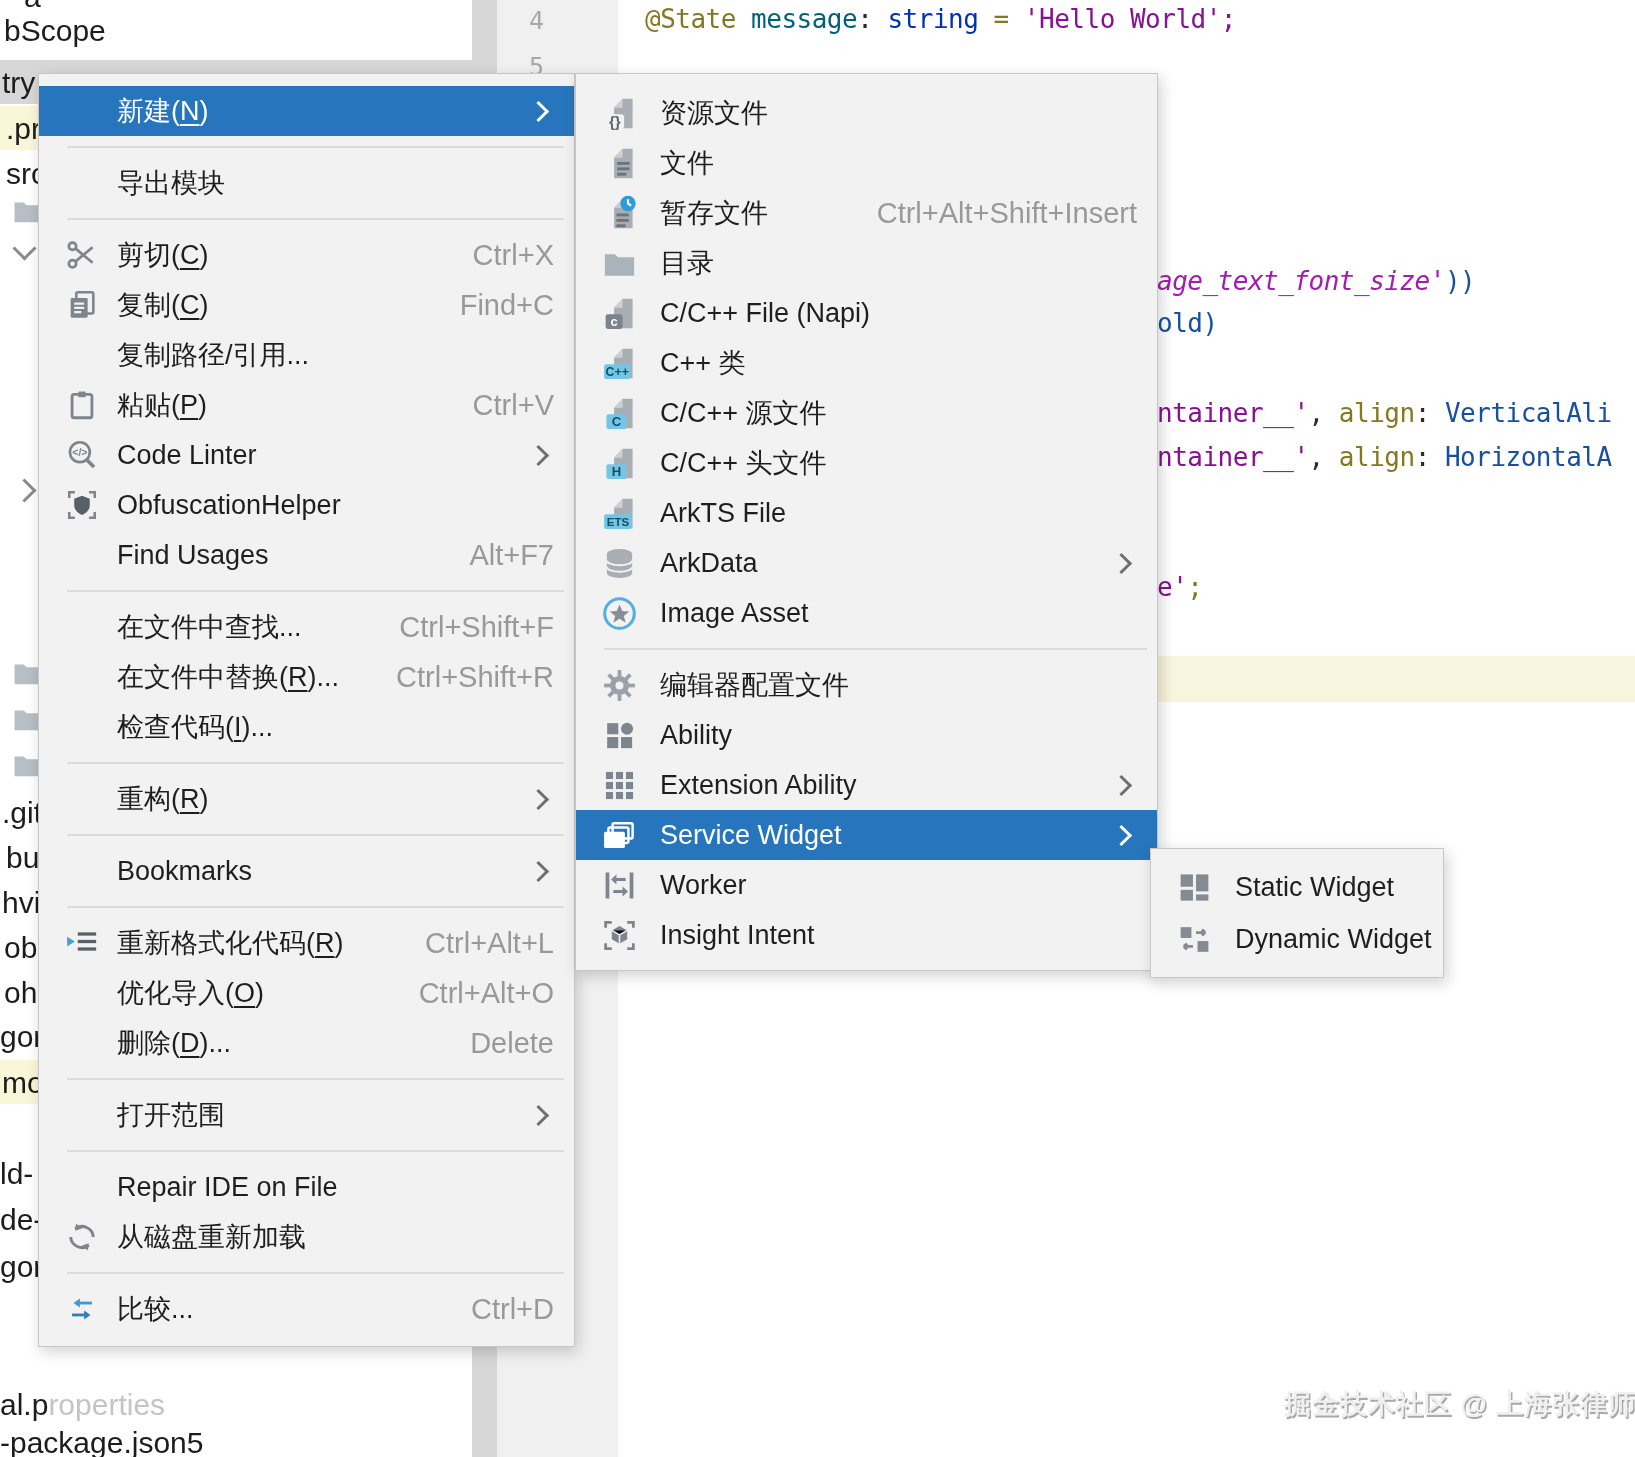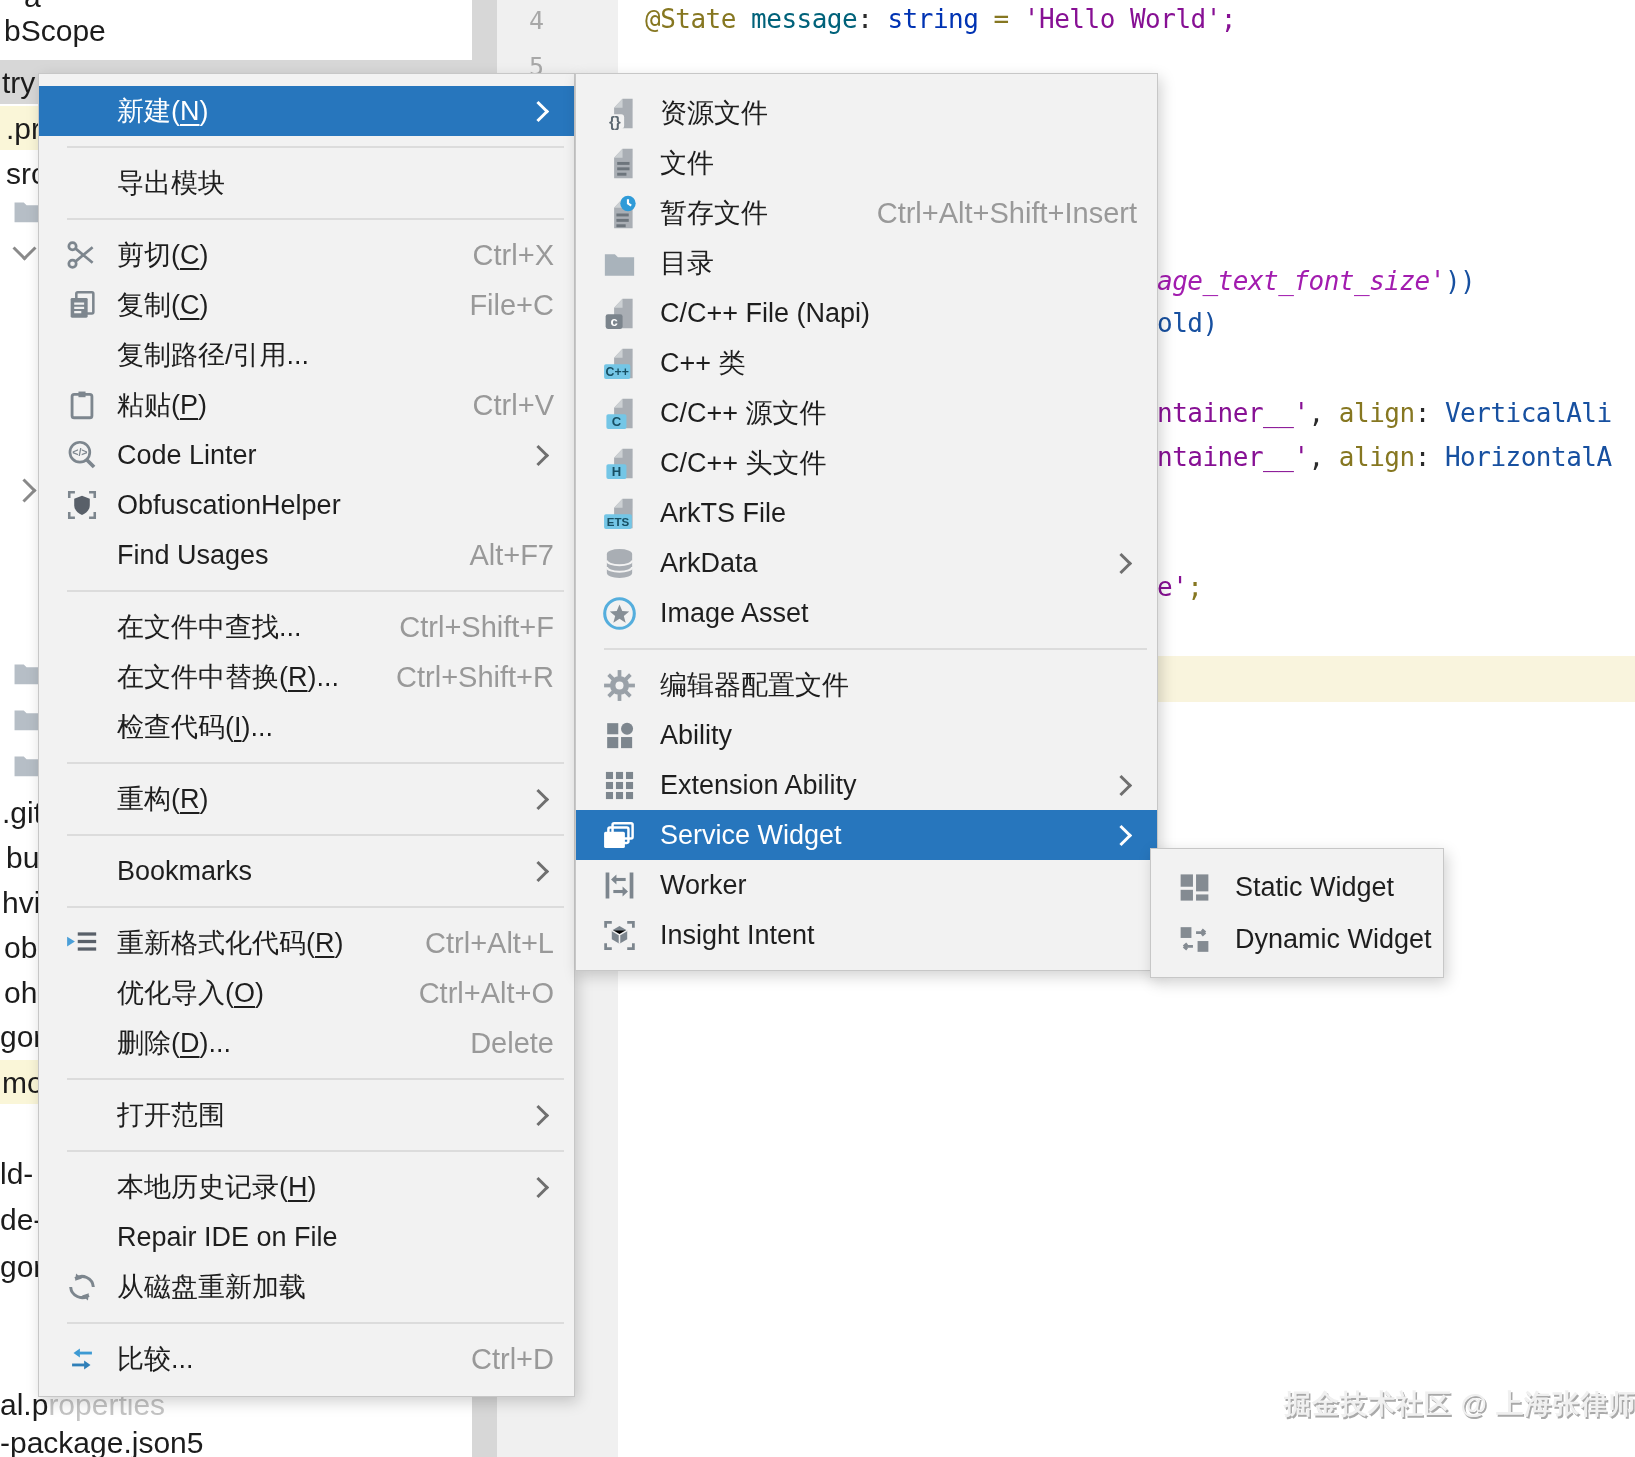--- a/index.html
+++ b/index.html
@@ -142,21 +142,21 @@
         <span class="mi-icon">
           <svg viewBox="0 0 24 24" xmlns="http://www.w3.org/2000/svg">
             <rect x="8" y="3" width="12" height="15" rx="1" fill="none" stroke="#7d868e" stroke-width="1.8"></rect>
             <rect x="4" y="7" width="12" height="14" rx="1" fill="#7d868e"></rect>
             <g stroke="#f2f2f2" stroke-width="1.5">
               <path d="M6.5 11 H13.5 M6.5 14 H13.5 M6.5 17 H11.5"></path>
             </g>
           </svg>
         </span>
         <span class="mi-label"><span>复制</span><span>(</span><u>C</u><span>)</span></span>
-        <span class="mi-short">File+C</span>
+        <span class="mi-short">Find+C</span>
       </div>
       <div class="mrow">
         <span class="mi-label"><span>复制路径/引用...</span></span>
       </div>
       <div class="mrow">
         <span class="mi-icon">
           <svg viewBox="0 0 24 24" xmlns="http://www.w3.org/2000/svg">
             <rect x="5" y="4.5" width="14" height="16.5" rx="1.5" fill="none" stroke="#7d868e" stroke-width="2"></rect>
             <rect x="9.5" y="2.5" width="5" height="4" fill="#7d868e"></rect>
           </svg>
@@ -243,24 +243,20 @@
       </div>
       <div class="msep">
         <i></i>
       </div>
       <div class="mrow">
         <span class="mi-label"><span>打开范围</span></span>
         <span class="mi-arrow"></span>
       </div>
       <div class="msep">
         <i></i>
-      </div>
-      <div class="mrow">
-        <span class="mi-label"><span>本地历史记录</span><span>(</span><u>H</u><span>)</span></span>
-        <span class="mi-arrow"></span>
       </div>
       <div class="mrow">
         <span class="mi-label"><span>Repair IDE on File</span></span>
       </div>
       <div class="mrow">
         <span class="mi-icon">
           <svg viewBox="0 0 24 24" xmlns="http://www.w3.org/2000/svg">
             <path d="M20 12 A8 8 0 0 0 7.2 6.2 M4 12 A8 8 0 0 0 16.8 17.8" fill="none" stroke="#7d868e" stroke-width="2.1"></path>
             <path d="M7.8 2.5 L7.2 7.6 L12 6 Z" fill="#7d868e"></path>
             <path d="M16.2 21.5 L16.8 16.4 L12 18 Z" fill="#7d868e"></path>

